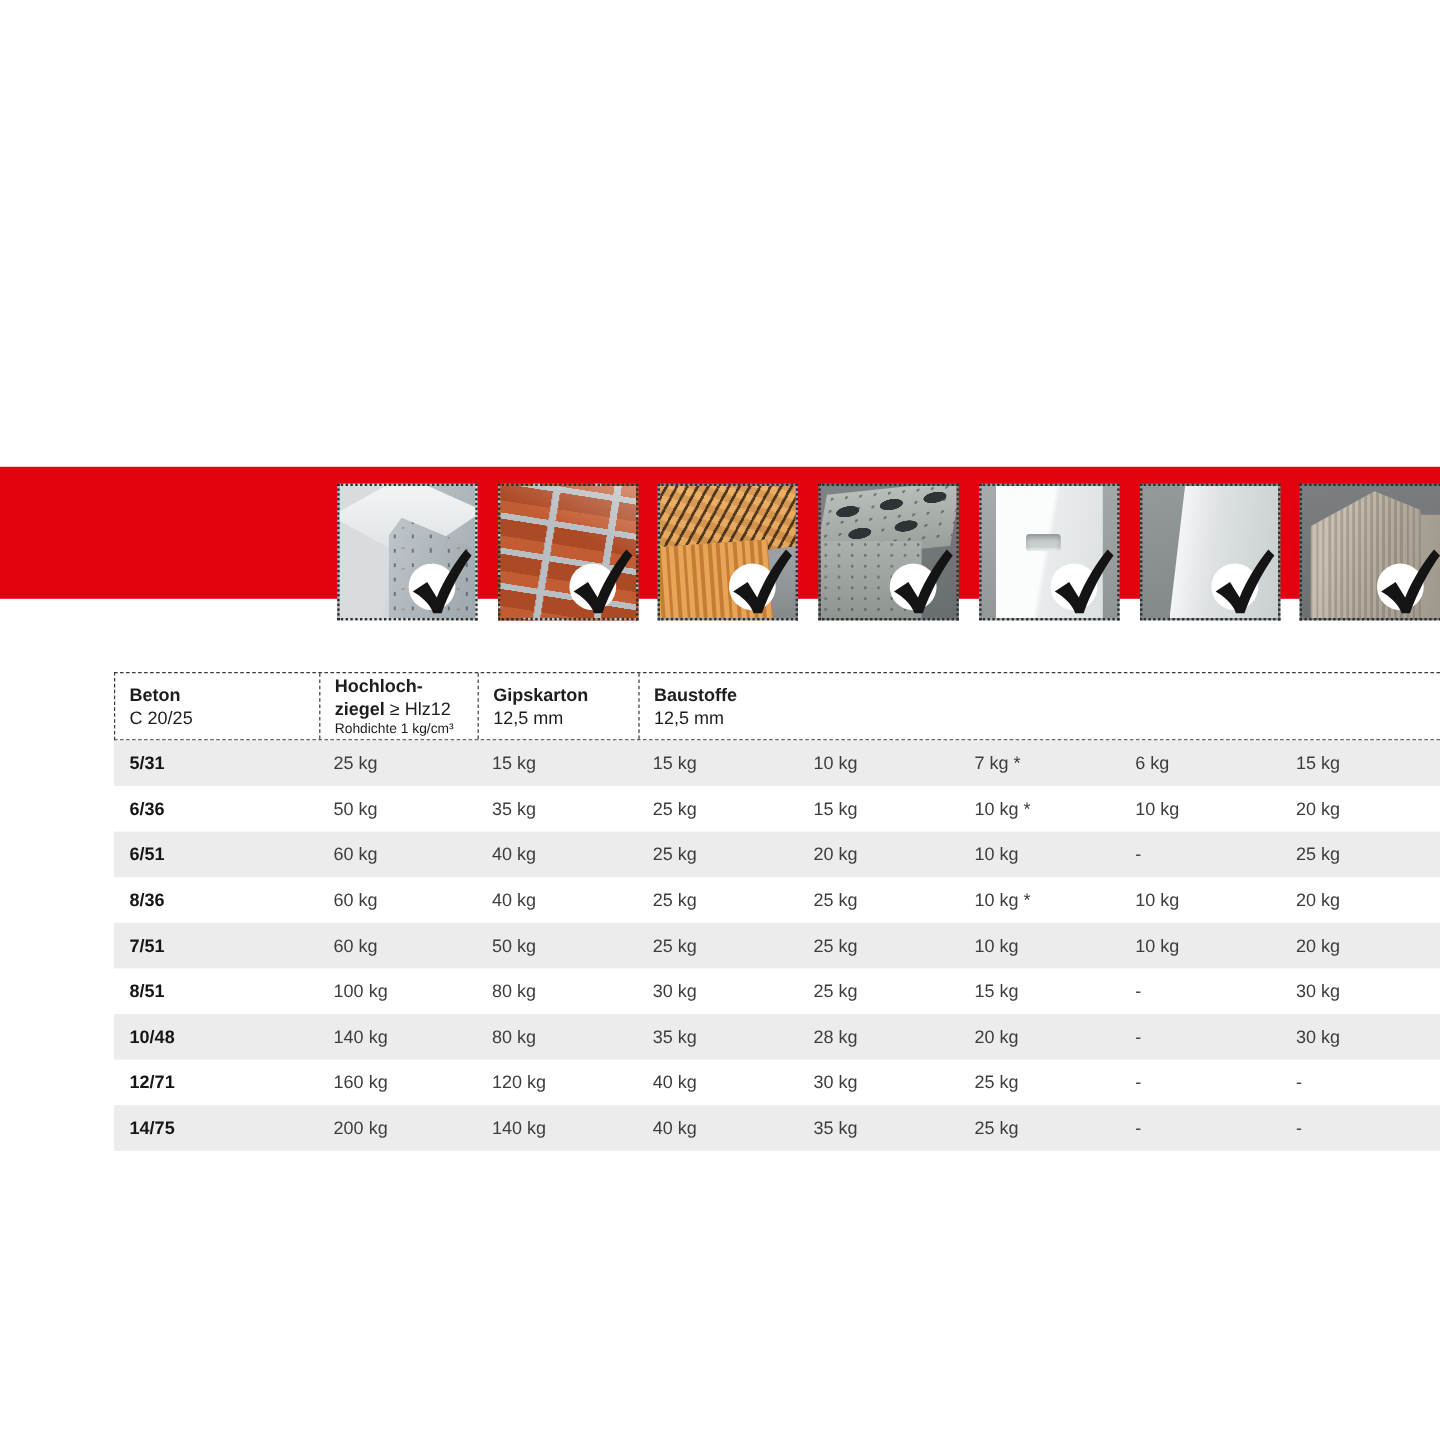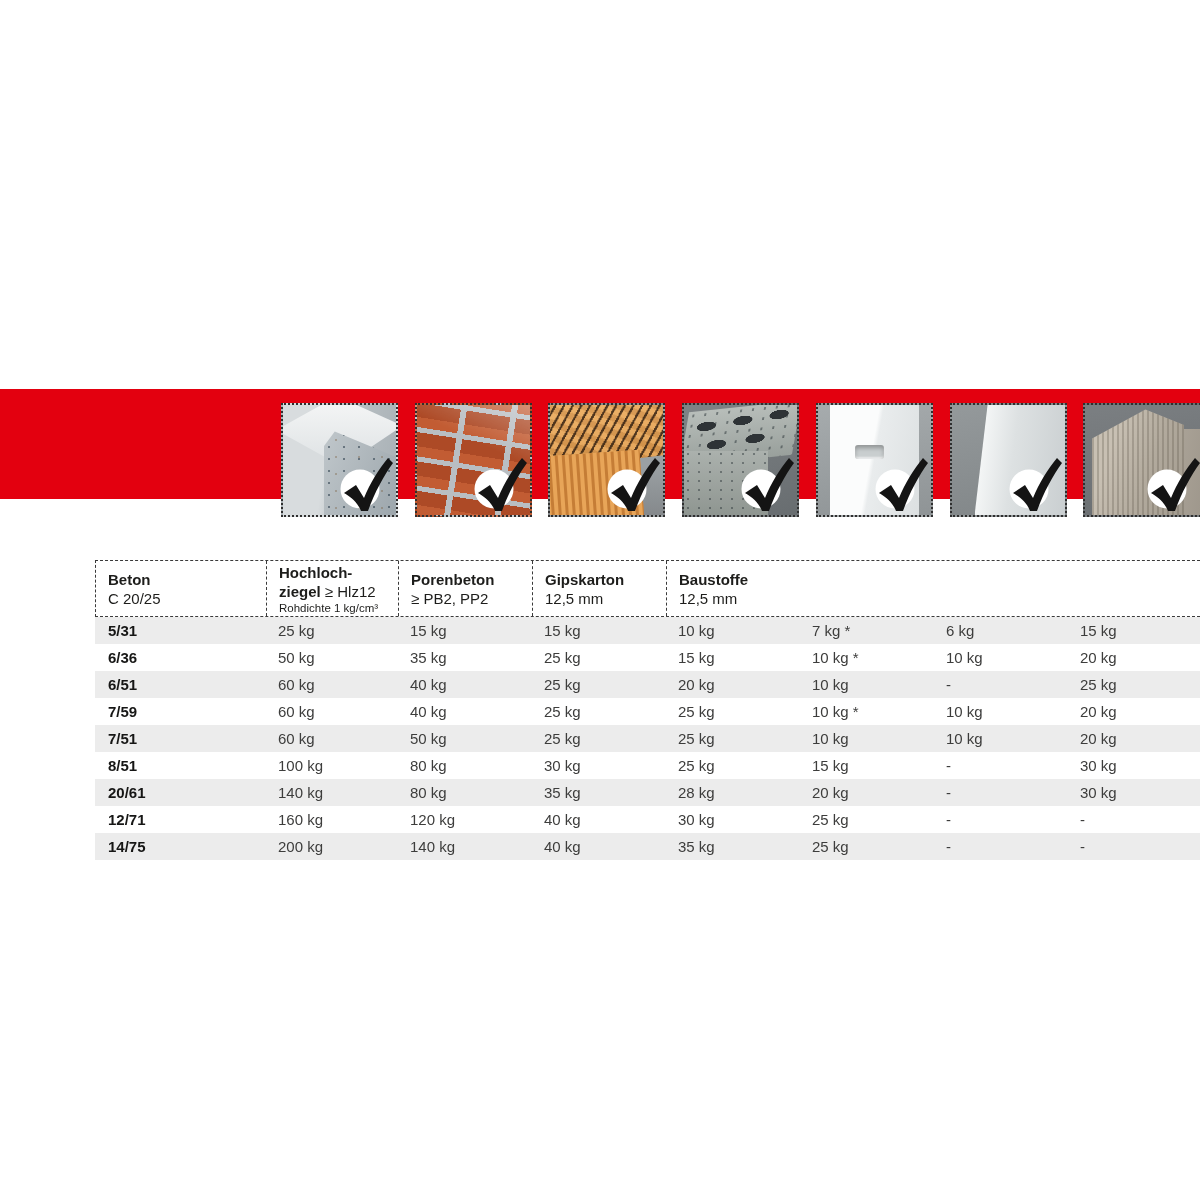--- a/index.html
+++ b/index.html
@@ -103,21 +103,21 @@
   .thead{
     display:grid;grid-template-columns:var(--cols);height:57px;box-sizing:border-box;
     border-top:1px dashed var(--dash);border-bottom:1px dashed var(--dash);
     border-left:1px dashed var(--dash);
   }
   .hcell{display:flex;flex-direction:column;justify-content:center;
     padding-left:12px;font-size:15px;line-height:19px;}
   .hcell + .hcell{border-left:1px dashed var(--dash);}
   .hcell .b{font-weight:bold;}
   .hcell .line3{font-size:11.5px;line-height:14px;}
-  .trow{display:grid;grid-template-columns:var(--cols);height:27px;align-items:center;font-size:15px;}
+  .trow{display:grid;grid-template-columns:var(--cols);height:38px;align-items:center;font-size:15px;}
   .trow:nth-child(odd){background:#ececec;}
   .cell-label{font-weight:bold;color:#161615;padding-left:13px;}
   .cell-val{color:#3d3d3c;padding-left:13px;}
 </style>
 </head>
 <body>
 
 <div class="banner">
   <div class="banner-title">
     <div>Baustoffe &amp;</div>
@@ -189,24 +189,20 @@
       <div class="hcell">
         <div><span class="b">Beton</span></div>
         <div><span>C 20/25</span></div>
       </div>
       <div class="hcell">
         <div><span class="b">Hochloch-</span></div>
         <div><span class="b">ziegel</span><span> ≥ Hlz12</span></div>
         <div class="line3">Rohdichte 1 kg/cm³</div>
       </div>
       <div class="hcell">
-        <div><span class="b">Porenbeton</span></div>
-        <div><span>≥ PB2, PP2</span></div>
-      </div>
-      <div class="hcell">
         <div><span class="b">Gipskarton</span></div>
         <div><span>12,5 mm</span></div>
       </div>
       <div class="hcell">
         <div><span class="b">Baustoffe</span></div>
         <div><span>12,5 mm</span></div>
       </div>
     </div>
   <div class="tbody" id="tbody">
       <div class="trow">
@@ -233,21 +229,21 @@
         <div class="cell-label">6/51</div>
         <div class="cell-val">60 kg</div>
         <div class="cell-val">40 kg</div>
         <div class="cell-val">25 kg</div>
         <div class="cell-val">20 kg</div>
         <div class="cell-val">10 kg</div>
         <div class="cell-val">-</div>
         <div class="cell-val">25 kg</div>
       </div>
       <div class="trow">
-        <div class="cell-label">7/59</div>
+        <div class="cell-label">8/36</div>
         <div class="cell-val">60 kg</div>
         <div class="cell-val">40 kg</div>
         <div class="cell-val">25 kg</div>
         <div class="cell-val">25 kg</div>
         <div class="cell-val">10 kg *</div>
         <div class="cell-val">10 kg</div>
         <div class="cell-val">20 kg</div>
       </div>
       <div class="trow">
         <div class="cell-label">7/51</div>
@@ -263,21 +259,21 @@
         <div class="cell-label">8/51</div>
         <div class="cell-val">100 kg</div>
         <div class="cell-val">80 kg</div>
         <div class="cell-val">30 kg</div>
         <div class="cell-val">25 kg</div>
         <div class="cell-val">15 kg</div>
         <div class="cell-val">-</div>
         <div class="cell-val">30 kg</div>
       </div>
       <div class="trow">
-        <div class="cell-label">20/61</div>
+        <div class="cell-label">10/48</div>
         <div class="cell-val">140 kg</div>
         <div class="cell-val">80 kg</div>
         <div class="cell-val">35 kg</div>
         <div class="cell-val">28 kg</div>
         <div class="cell-val">20 kg</div>
         <div class="cell-val">-</div>
         <div class="cell-val">30 kg</div>
       </div>
       <div class="trow">
         <div class="cell-label">12/71</div>

